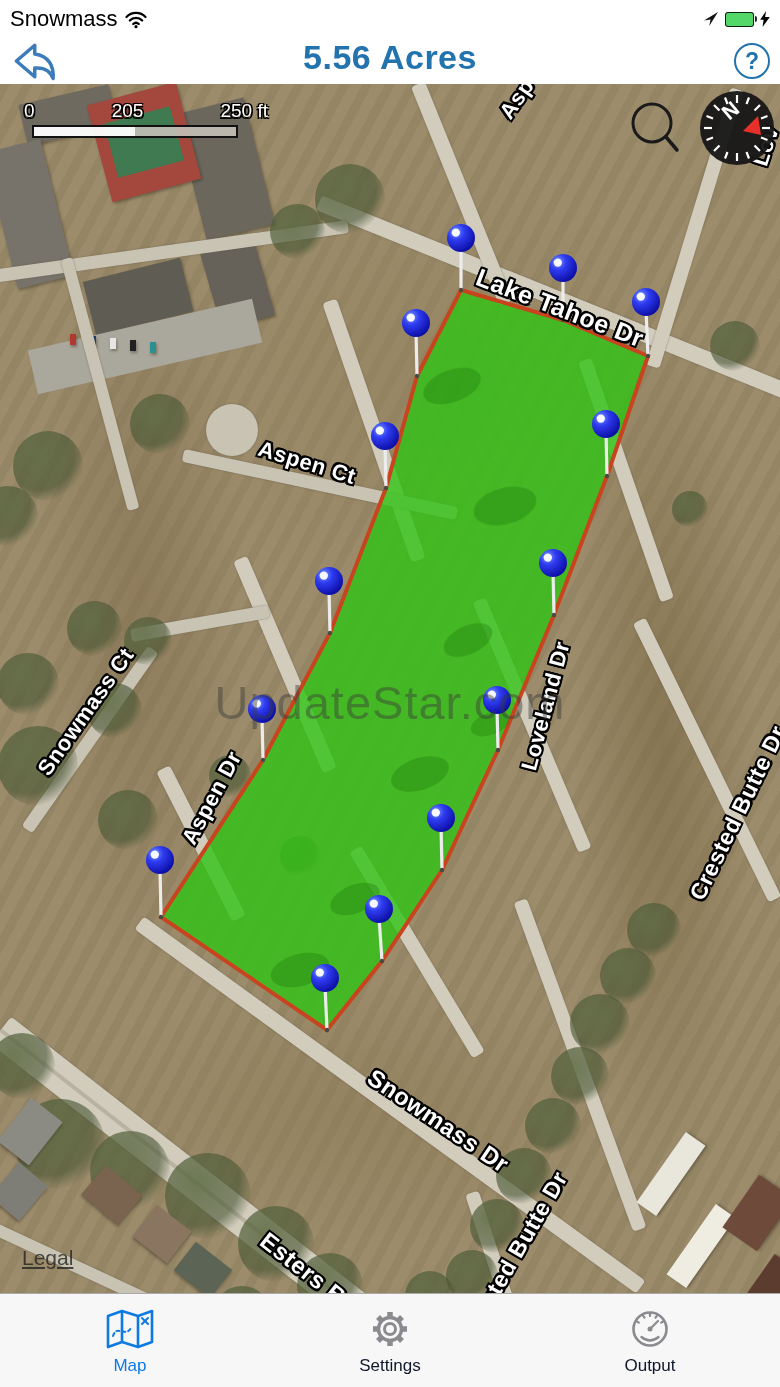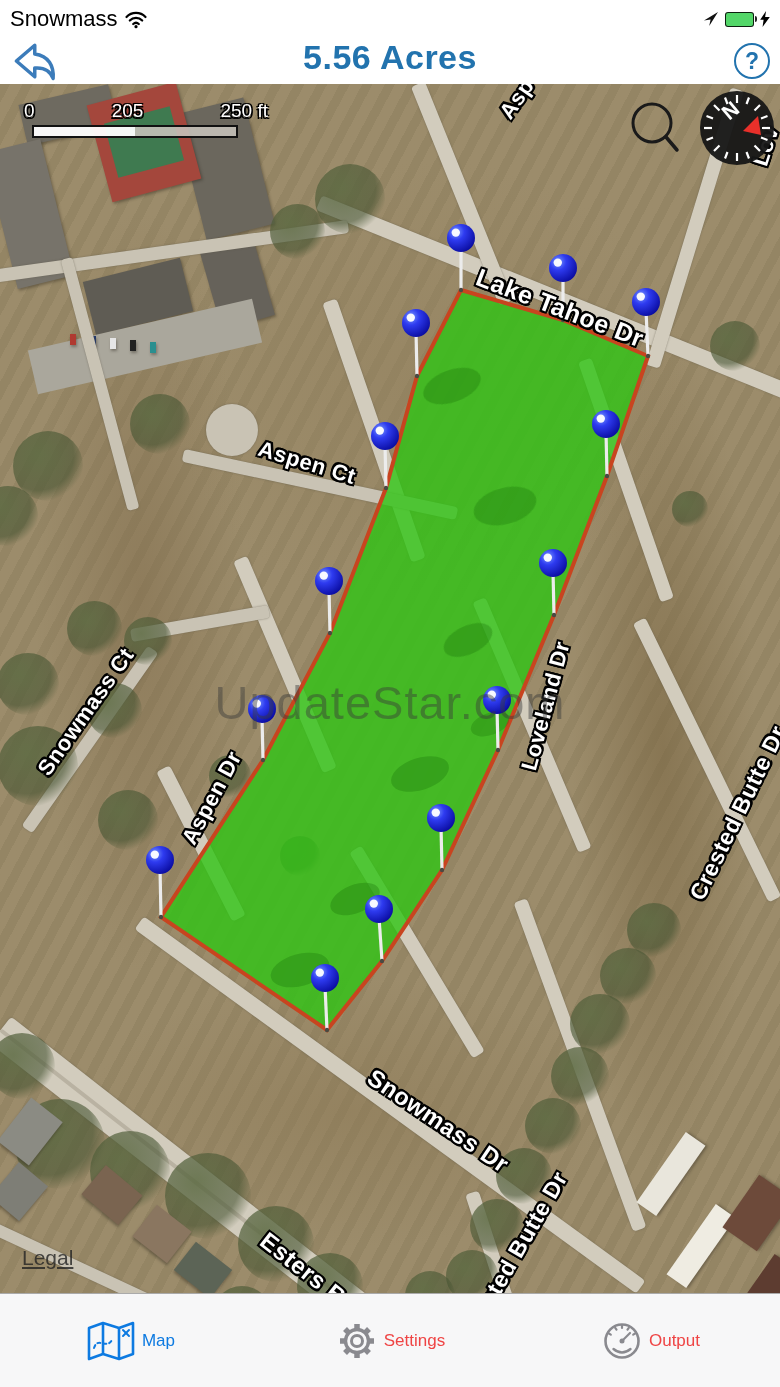--- a/index.html
+++ b/index.html
@@ -50,23 +50,23 @@
   .scale-labels{display:flex;justify-content:space-between;color:#fff;font-size:19px;
     text-shadow:-1.5px -1.5px 0 #000,1.5px -1.5px 0 #000,-1.5px 1.5px 0 #000,1.5px 1.5px 0 #000;}
   .scale-track{margin-left:8px;margin-top:3px;width:202px;height:9px;border:2px solid #111;
     display:flex;}
   .scale-track .half1{flex:1;background:rgba(255,255,255,.95);}
   .scale-track .half2{flex:1;background:rgba(196,192,184,.9);}
   .search-btn{position:absolute;left:627px;top:16px;width:56px;height:56px;cursor:pointer;}
   .compass{position:absolute;left:698px;top:5px;width:78px;height:78px;cursor:pointer;}
   
   .tab-bar{height:94px;background:#f7f7f8;border-top:1px solid #aaa;display:flex;}
-  .tab{flex:1;display:flex;flex-direction:row;align-items:center;justify-content:center;
+  .tab{flex:1;display:flex;flex-direction:column;align-items:center;justify-content:center;
     gap:5px;cursor:pointer;}
-  .tab-label{font-size:17px;color:#ef4444;}
+  .tab-label{font-size:17px;color:#0f172a;}
   .tab.active .tab-label{color:#0d7ae1;}
 </style>
 </head>
 <body>
 
 <div class="status-bar">
   <div class="sb-left">
     <span>Snowmass</span>
     <svg width="24" height="19" viewBox="0 0 24 18">
       <g fill="none" stroke="#000" stroke-width="2.2" stroke-linecap="round">

